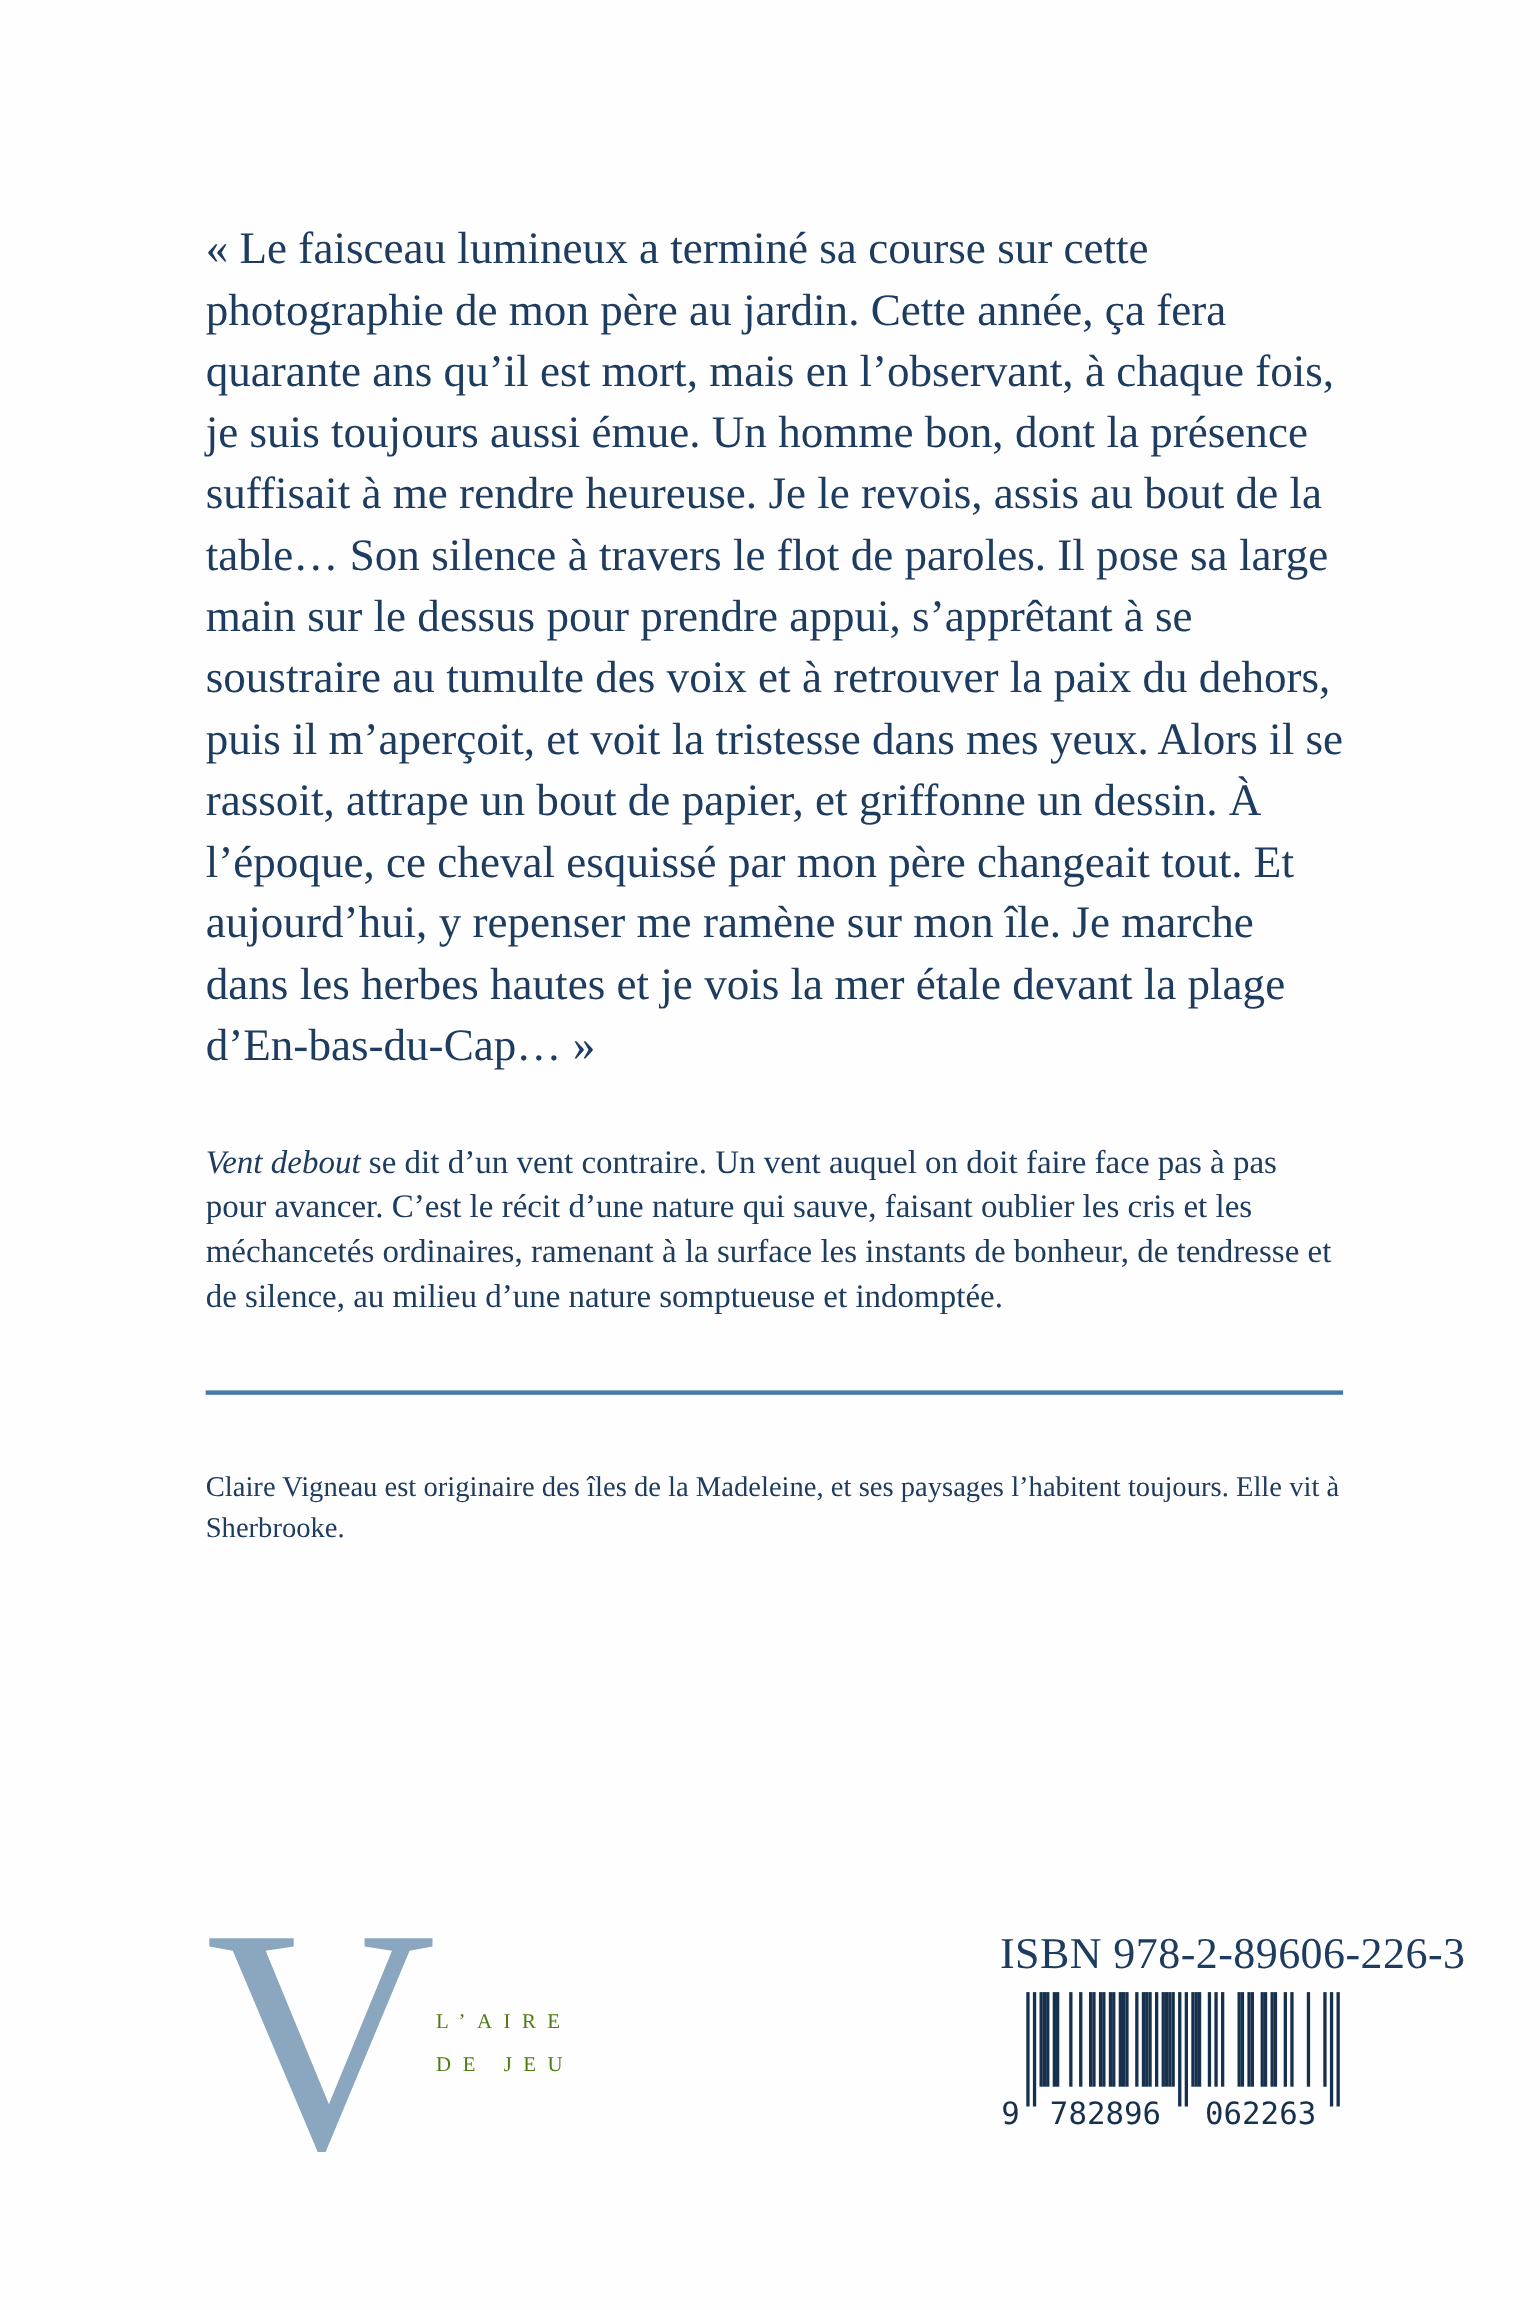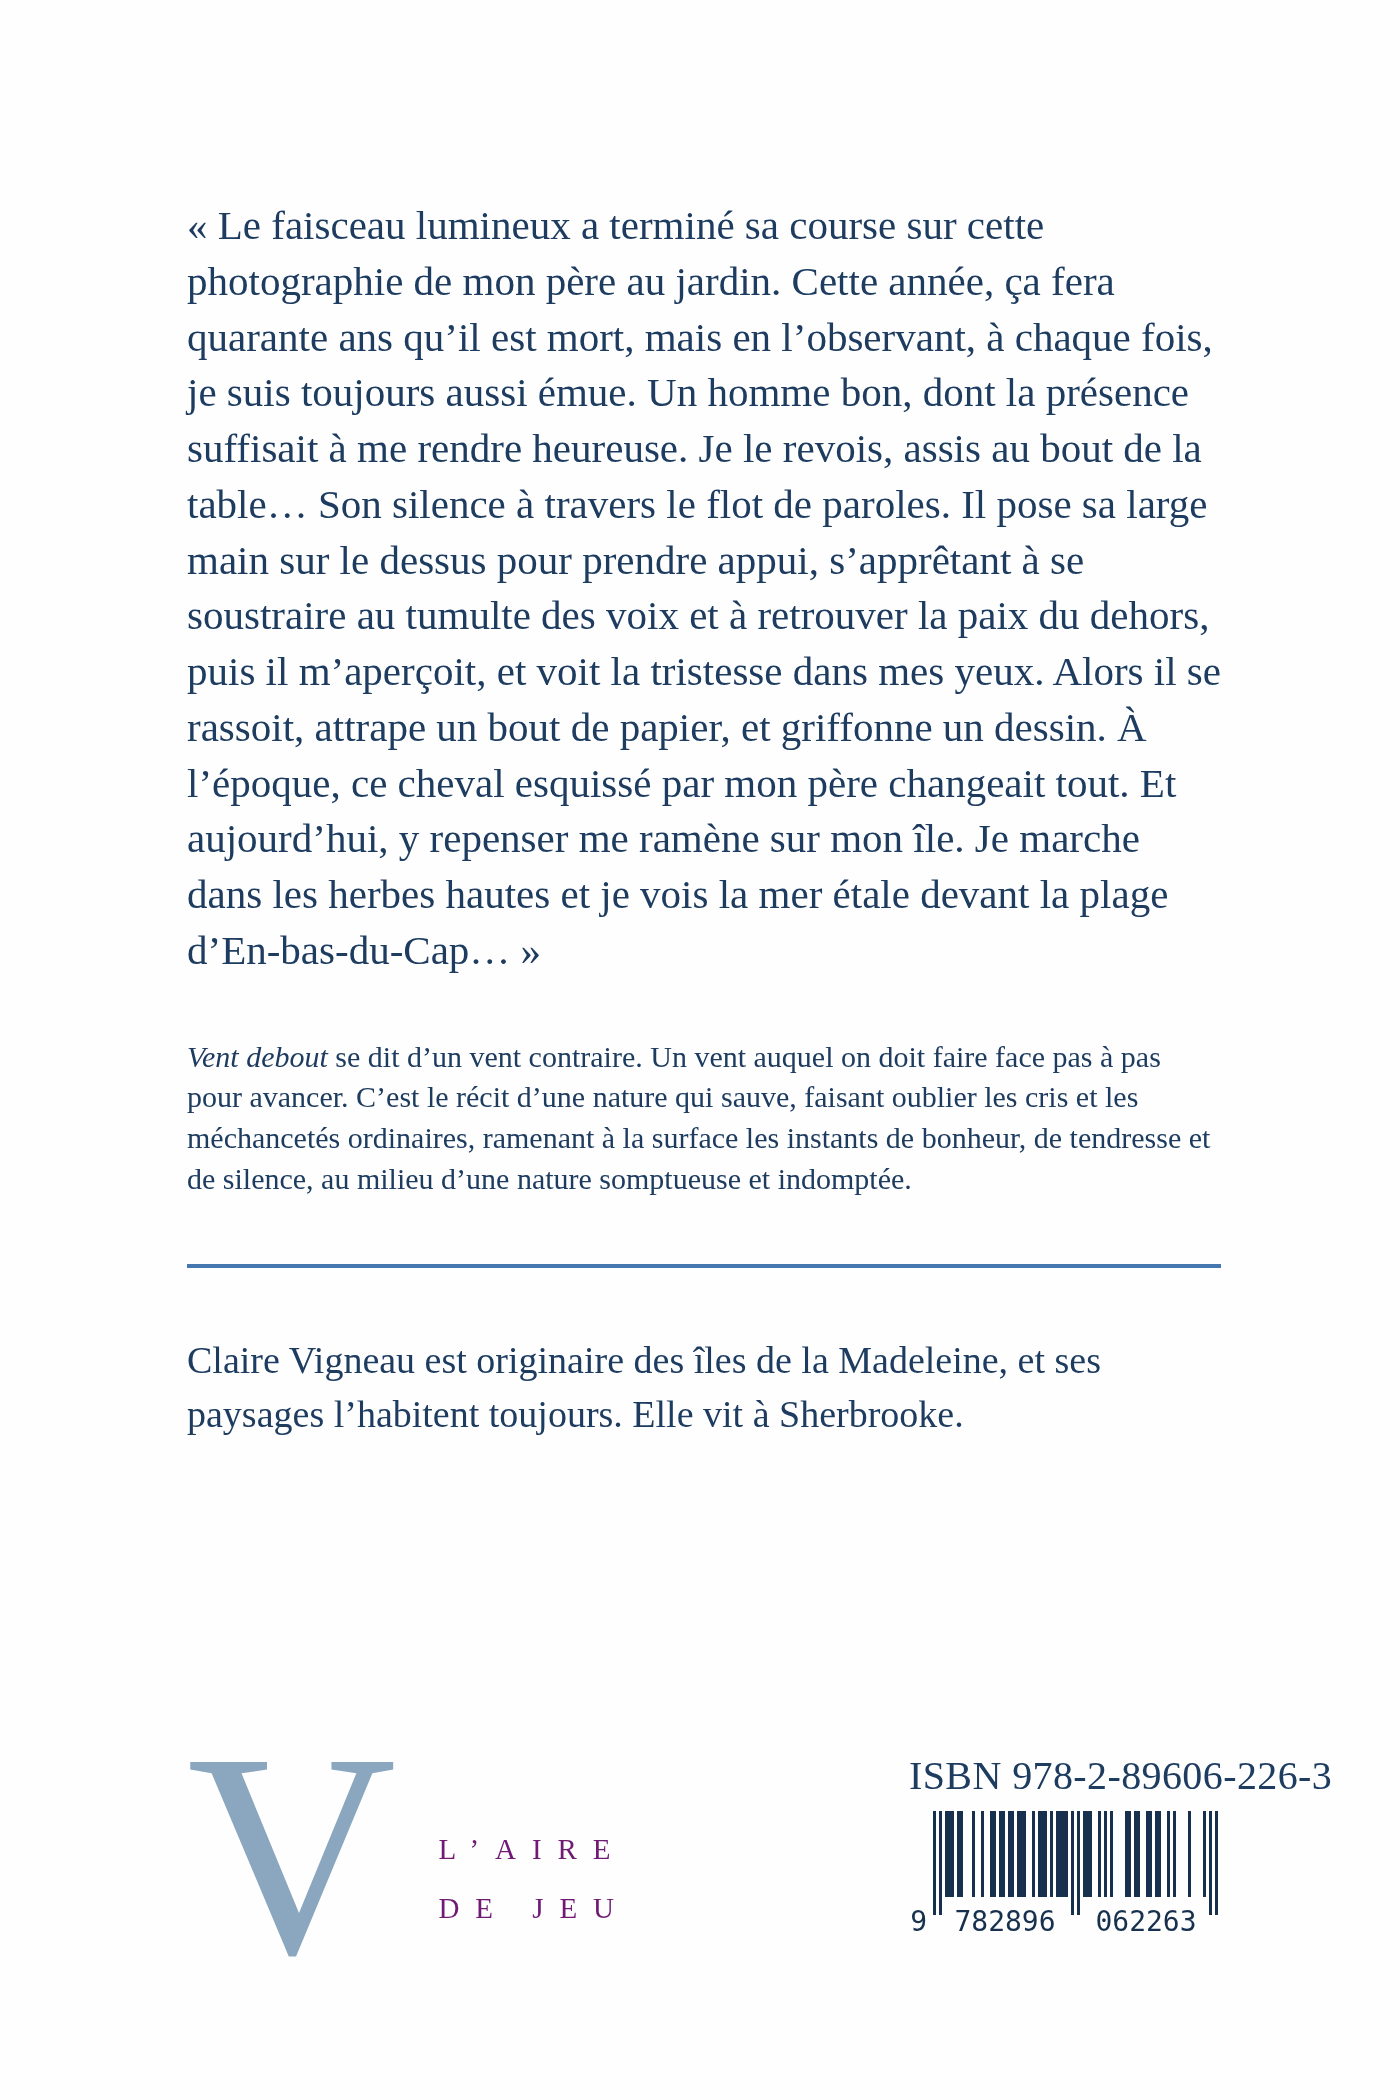--- a/index.html
+++ b/index.html
@@ -35,21 +35,21 @@
   }
   .synopsis .book-title { font-style: italic; }
   .divider {
     margin-top: 64px;
     height: 4px;
     width: 100%;
     background: #4478ae;
     border: none;
   }
   .bio {
-    font-size: 38px;
+    font-size: 26px;
     line-height: 1.42;
     margin-top: 66px;
   }
   .footer {
     position: absolute;
     left: 187px;
     top: 1742px;
     width: 1034px;
     display: flex;
     justify-content: space-between;
@@ -57,26 +57,25 @@
   }
   .logo-wrap { display: flex; align-items: flex-start; }
   .logo-v {
     font-family: "Liberation Serif", serif;
     font-size: 290px;
     line-height: 0.78;
     color: #8ba6bf;
     display: block;
   }
   .imprint {
-    margin-left: 42px;
     margin-top: 78px;
-    font-size: 29px;
+    font-size: 19px;
     letter-spacing: 0.55em;
     line-height: 2.05;
-    color: #701a75;
+    color: #4d7c0f;
     white-space: nowrap;
   }
   .isbn-block {
     text-align: center;
     margin-top: 10px;
     width: 312px;
   }
   .isbn-label {
     font-size: 40px;
     letter-spacing: 0.01em;

